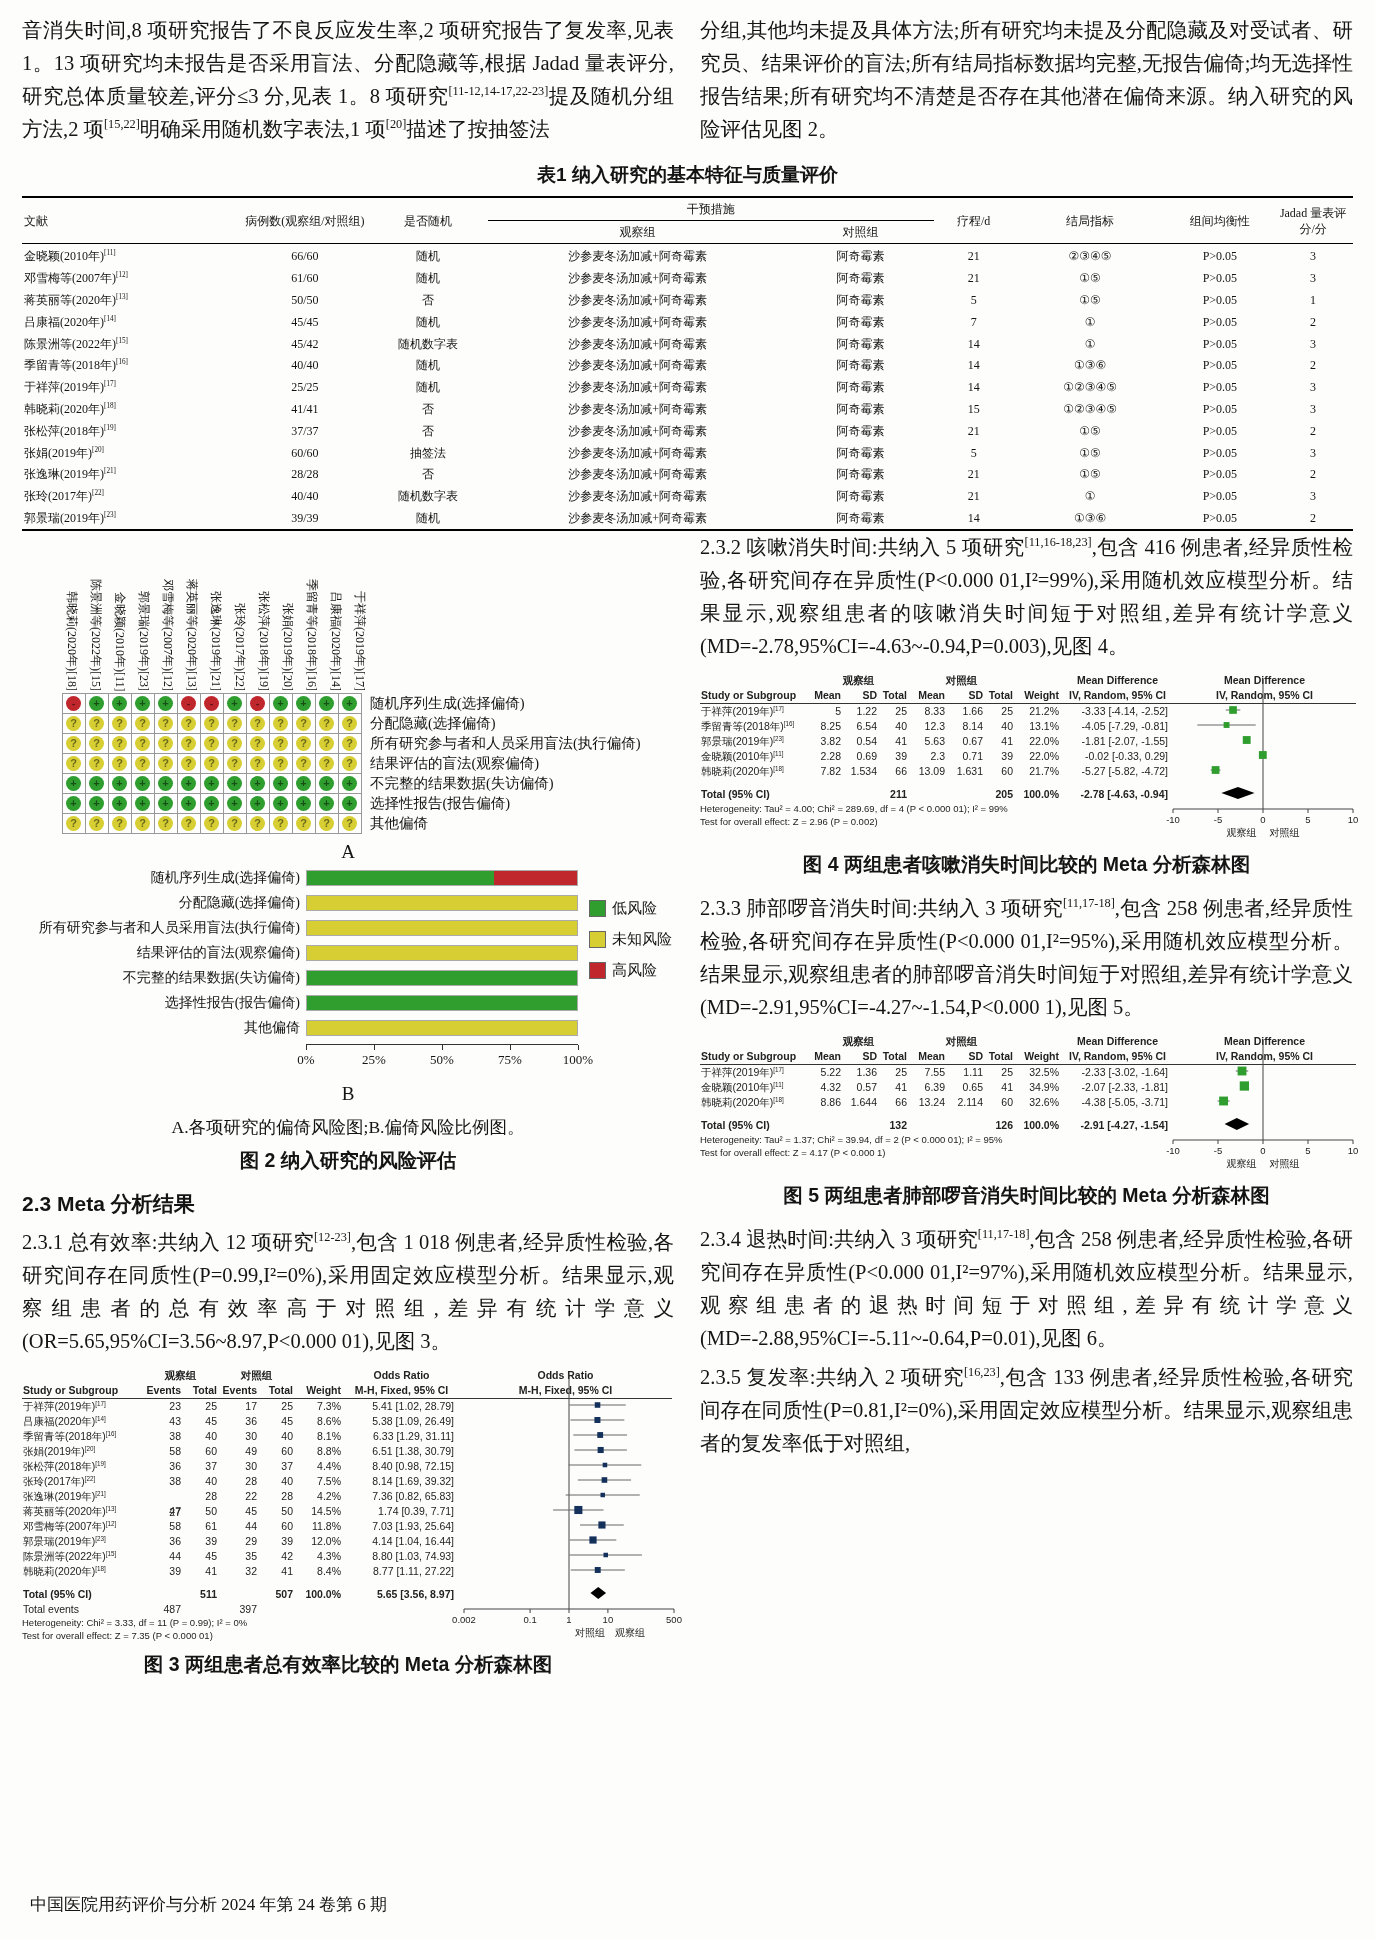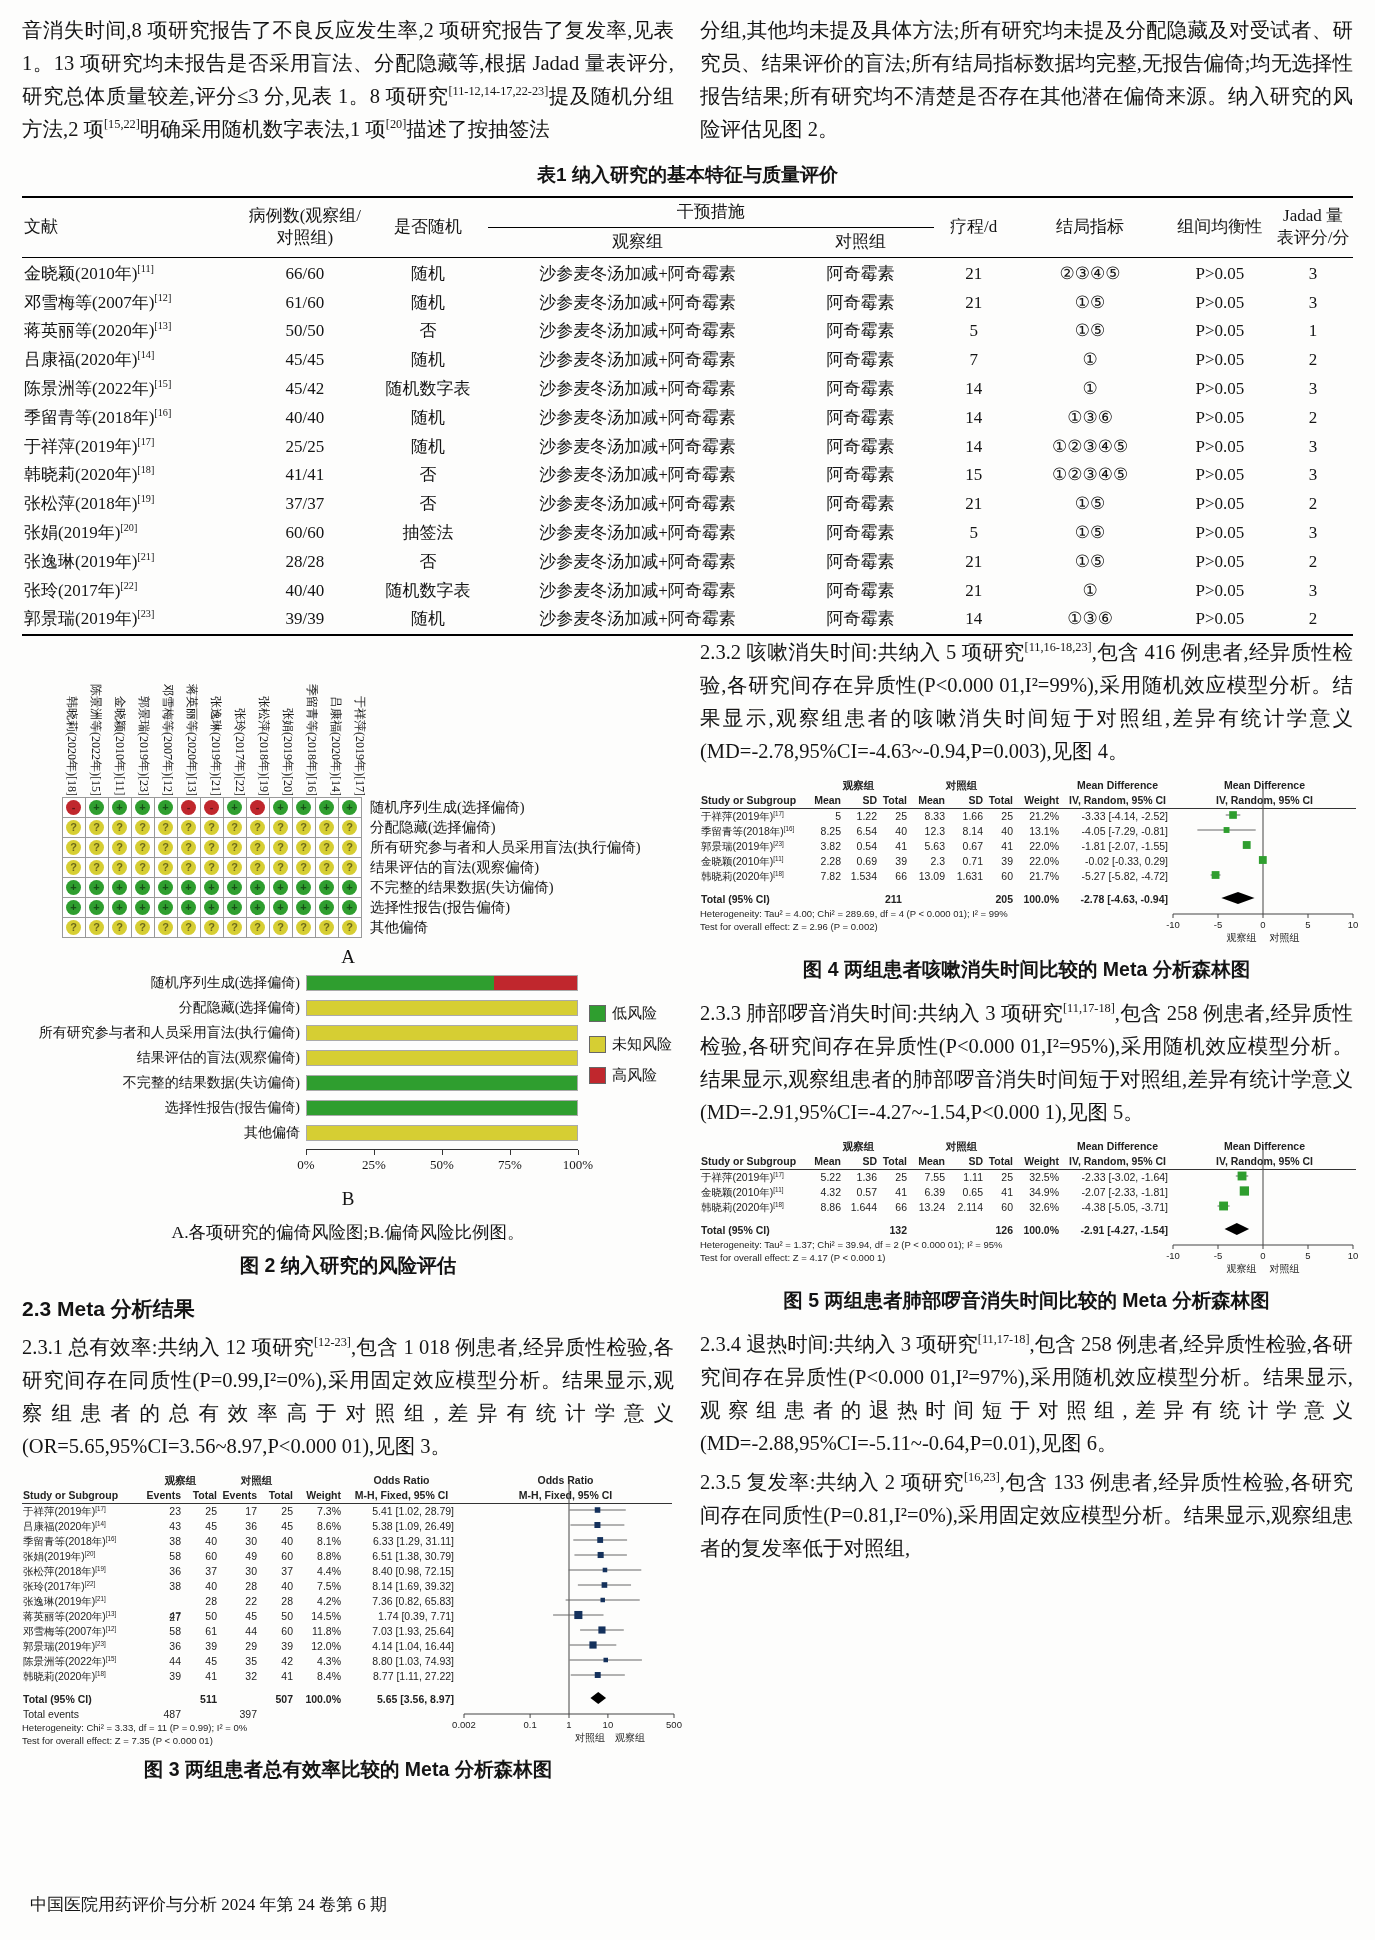--- a/index.html
+++ b/index.html
@@ -7,21 +7,21 @@
         padding:14px 22px 70px 22px;font-family:"Liberation Serif",serif;color:#141414;overflow:hidden;}
   sup{font-size:0.6em;line-height:0;}
   .top-cols,.main-cols{display:flex;gap:26px;}
   .col-l{width:652px;flex:none;}
   .col-r{width:653px;flex:none;}
   .para{font-size:20.5px;line-height:33px;text-align:justify;margin:0 0 6px 0;}
   
   .table-title{text-align:center;font-weight:bold;font-size:19px;margin:10px 0 8px 0;
                font-family:"Liberation Sans",sans-serif;}
   table.t1{width:100%;border-collapse:collapse;border-top:2.5px solid #000;border-bottom:2.5px solid #000;
-           font-size:17px;}
+           font-size:12px;}
   .t1 th{font-weight:normal;padding:3px 2px;line-height:1.35;text-align:center;vertical-align:middle;}
   .t1 .grp{border-bottom:1px solid #000;}
   .t1 tbody tr:first-child td{border-top:1.2px solid #000;padding-top:4px;}
   .t1 td{text-align:center;padding:2.5px 2px;line-height:1.4;}
   .t1 td.tl{text-align:left;}
   .tnote{font-size:15.5px;margin:7px 0 12px 12px;}
   
   .bias-wrap{margin:2px 0 0 40px;}
   .bias-hdr{display:flex;}
   .bias-hcell{width:24px;height:160px;position:relative;flex:none;}
@@ -941,21 +941,21 @@
             <span class="f-c" style="width: 38px;">1.631</span>
             <span class="f-c" style="width: 30px;">60</span>
             <span class="f-c" style="width: 46px;">21.7%</span>
             <span class="f-c f-eff" style="width: 114px;">-5.27 [-5.82, -4.72]</span>
           </div>
           <div class="f-sp"></div>
           <div class="f-row f-hdr">
             <span class="f-c f-name" style="width: 110px;">Total (95% CI)</span>
             <span class="f-c" style="width: 34px;"></span>
             <span class="f-c" style="width: 36px;"></span>
-            <span class="f-c" style="width: 30px; text-align: center;">211</span>
+            <span class="f-c" style="width: 30px;">211</span>
             <span class="f-c" style="width: 38px;"></span>
             <span class="f-c" style="width: 38px;"></span>
             <span class="f-c" style="width: 30px;">205</span>
             <span class="f-c" style="width: 46px;">100.0%</span>
             <span class="f-c f-eff" style="width: 114px;">-2.78 [-4.63, -0.94]</span>
           </div>
           <div class="f-note" style="width: 476px;">Heterogeneity: Tau² = 4.00; Chi² = 289.69, df = 4 (P &lt; 0.000 01); I² = 99%</div>
           <div class="f-note" style="width: 476px;">Test for overall effect: Z = 2.96 (P = 0.002)</div>
           <div class="f-plot" style="width: 180px;"><svg width="180" height="170" style="overflow:visible">
               <line x1="90" y1="6" x2="90" y2="136" stroke="#444" stroke-width="1"></line>

